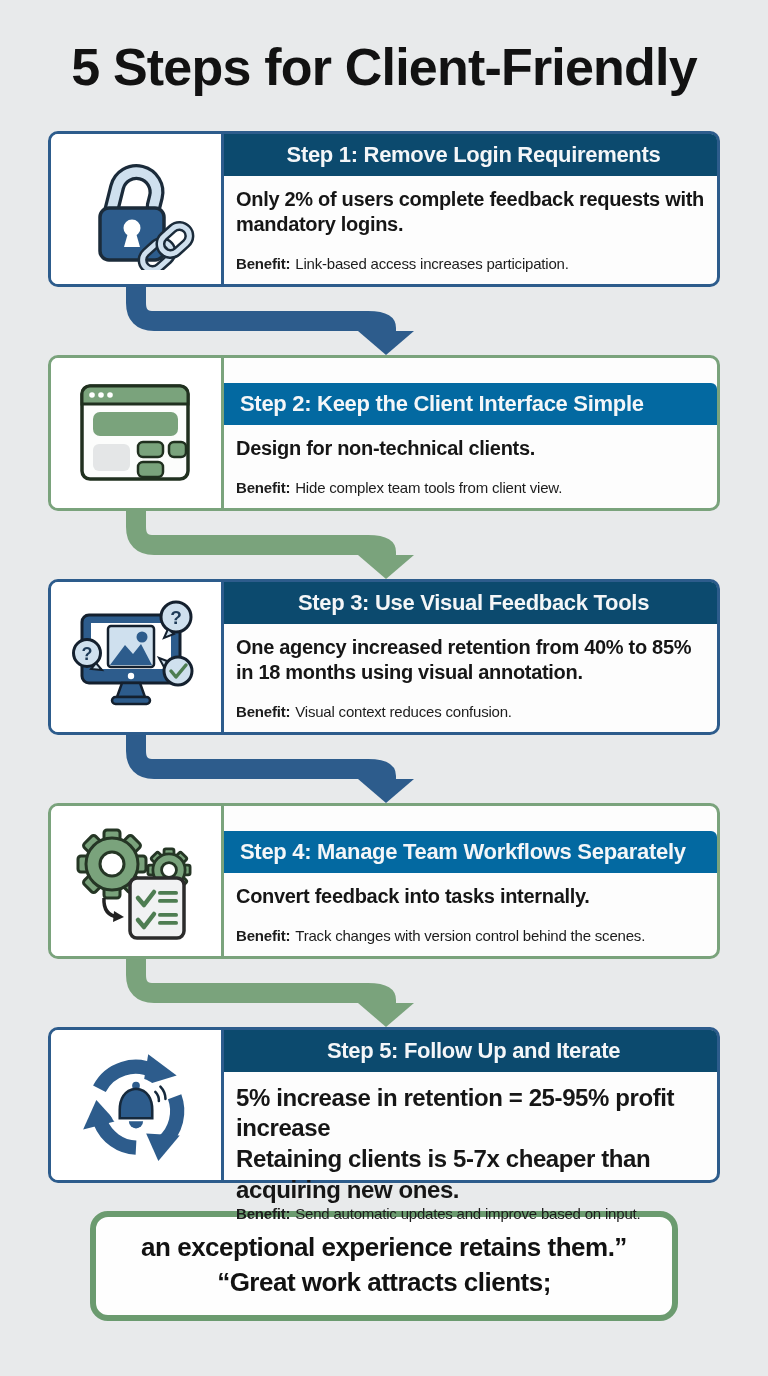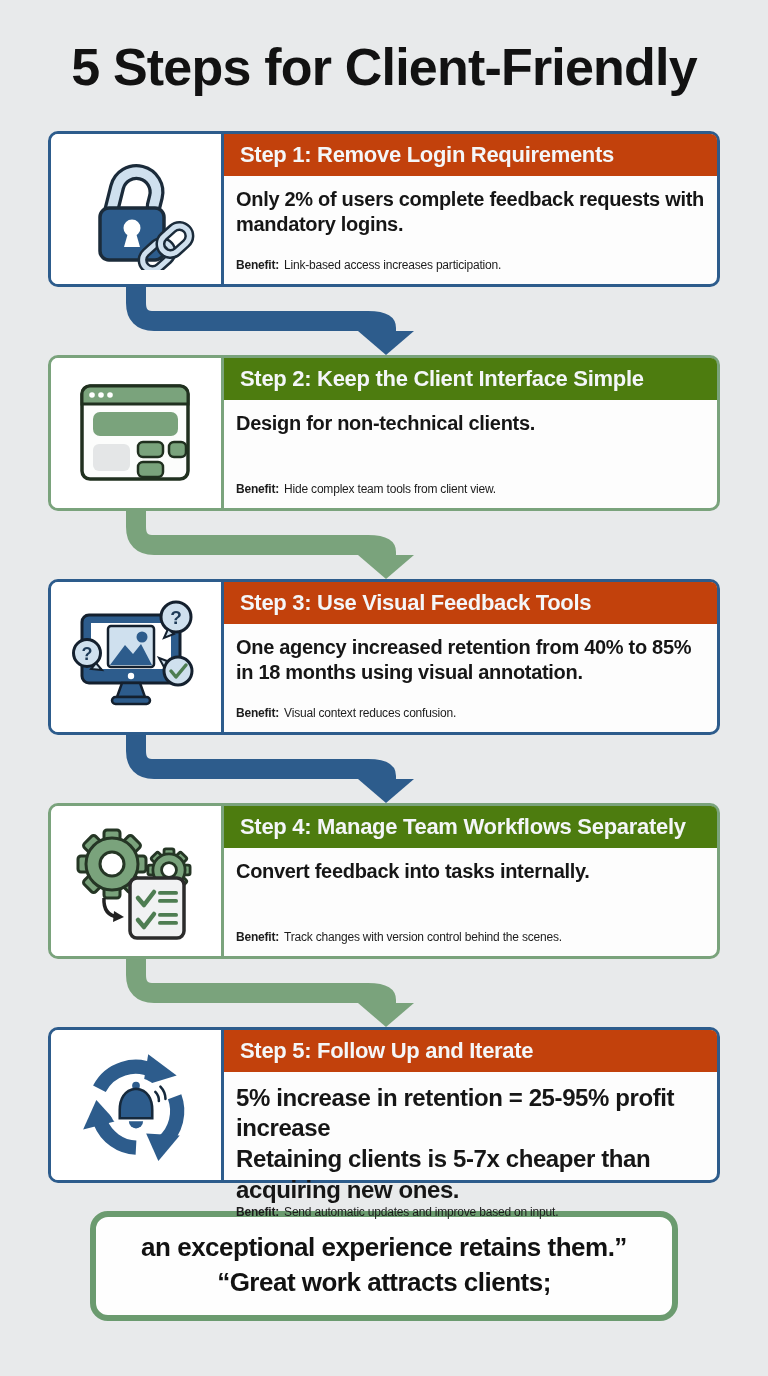--- a/index.html
+++ b/index.html
@@ -29,30 +29,30 @@
     border-right:3px solid;background:#ffffff;border-radius:7px 0 0 7px;
   }
   .card.blue .icon-panel{border-right-color:#2d5c8c;}
   .card.green .icon-panel{border-right-color:#7aa37c;}
   .content{flex:1;display:flex;flex-direction:column;min-width:0;}
   .card-header{
     color:#f4f6f8;font-size:22px;font-weight:700;
     padding:8px 10px 8px 16px;letter-spacing:-0.3px;
     border-top-right-radius:6px;white-space:nowrap;
   }
-  .card.blue .card-header{background:#c2410c;}
-  .card.green .card-header{background:#4d7c0f;}
+  .card.blue .card-header{background:#0c4a6e;text-align:center;}
+  .card.green .card-header{background:#0369a1;margin-top:25px;}
   .card-body{
     flex:1;display:flex;flex-direction:column;
     justify-content:space-between;
     padding:11px 12px 12px 12px;
   }
   .main{margin:0;font-size:20px;font-weight:700;color:#161616;line-height:1.28;letter-spacing:-0.3px;}
   .card.compact .main{font-size:24px;letter-spacing:-0.4px;}
-  .benefit{margin:0;font-size:12px;color:#1c1c1c;letter-spacing:-0.2px;white-space:nowrap;}
+  .benefit{margin:0;font-size:15px;color:#1c1c1c;letter-spacing:-0.2px;white-space:nowrap;}
   .b-label{font-weight:700;}
   .b-text{margin-left:5px;}
   .arrow-zone{height:68px;}
   .arrow-zone svg{display:block;}
   .arrow-zone.blue{color:#2d5c8c;}
   .arrow-zone.green{color:#7aa37c;}
   .quote-box{
     width:560px;margin:28px auto 0;background:#fefefe;
     border:6px solid #6b9b6f;border-radius:18px;
     padding:13px 8px 15px;text-align:center;

